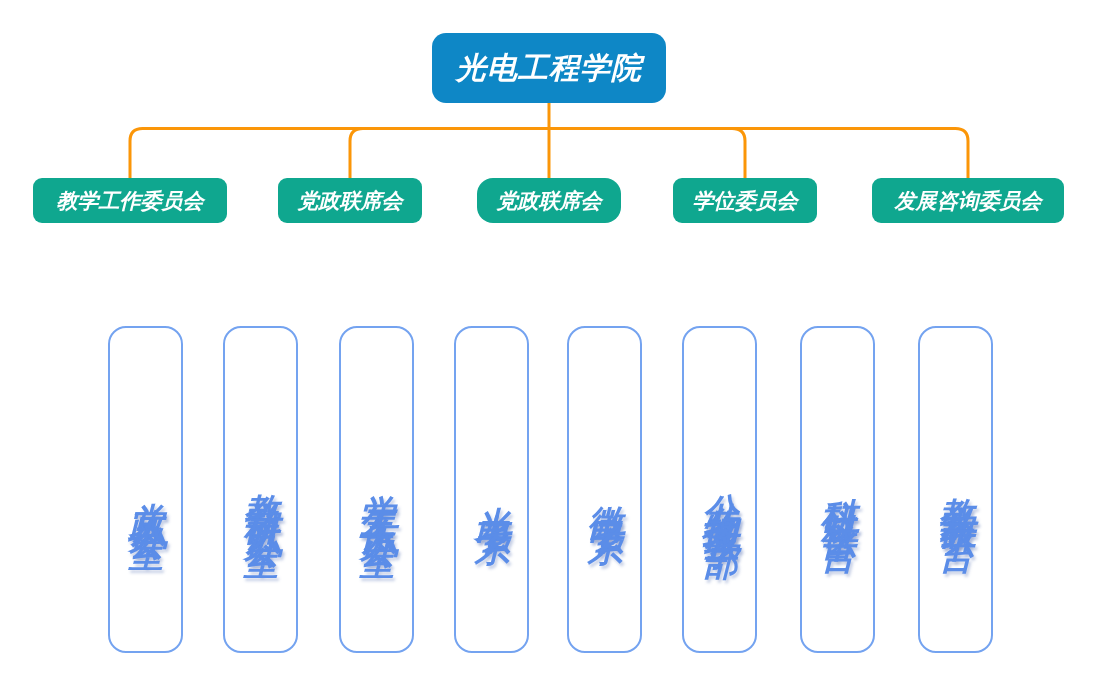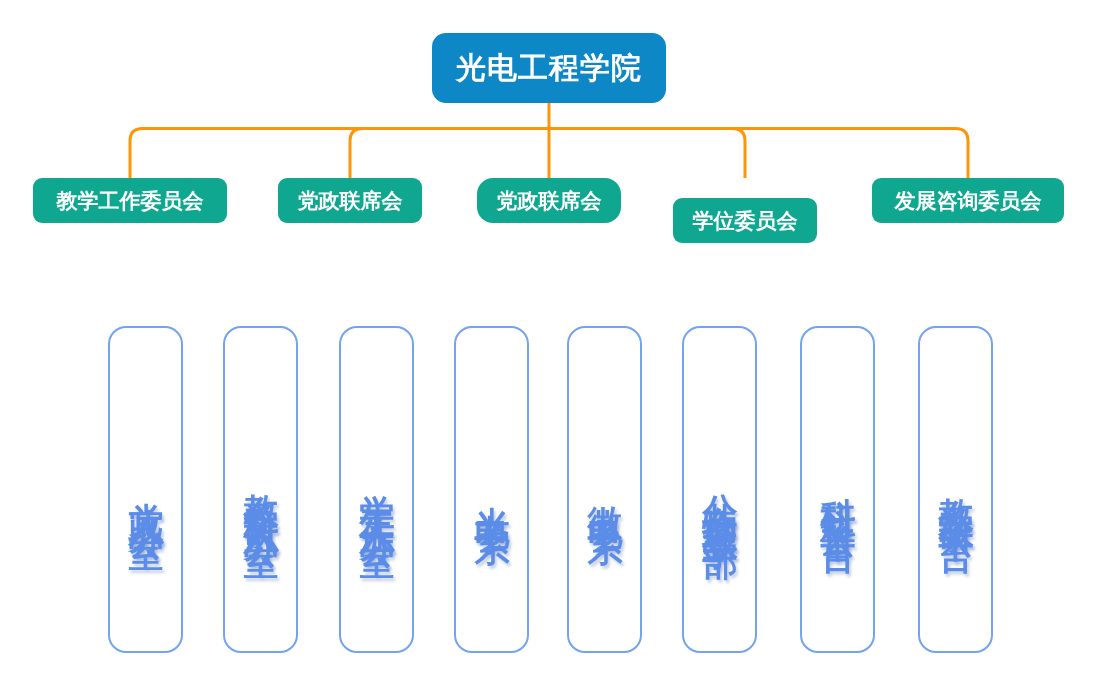--- a/index.html
+++ b/index.html
@@ -4,20 +4,21 @@
 <style>
   html, body { margin: 0; padding: 0; background: #ffffff; }
   body { font-family: "Liberation Sans", "DejaVu Sans", sans-serif; }
 
   .chart-canvas {
     position: relative;
     width: 1112px;
     height: 689px;
     background: #ffffff;
     overflow: hidden;
+    font-style: italic;
   }
 
   .connector-svg {
     position: absolute;
     left: 0; top: 0;
     width: 1112px;
     height: 689px;
   }
   .connector-svg path {
     stroke: var(--connector, #FB9608);
@@ -50,21 +51,21 @@
     top: 178px; height: 45px;
     background: var(--committee-fill, #0FA78F);
     color: #ffffff;
     font-size: 21px;
     font-weight: bold;
     border-radius: 9px;
   }
   .committee-1 { left: 33px;  width: 194px; }
   .committee-2 { left: 278px; width: 144px; }
   .committee-3 { left: 477px; width: 144px; border-radius: 16px; }
-  .committee-4 { left: 673px; width: 144px; margin-top: 20px; }
+  .committee-4 { left: 673px; width: 144px; }
   .committee-5 { left: 872px; width: 192px; text-align: right; }
 
   .department-node {
     top: 326px; height: 327px; width: 75px;
     background: #ffffff;
     border: 2px solid var(--department-border, #74A3F0);
     border-radius: 18px;
     color: var(--department-text, #5B8DE8);
     font-size: 35px;
     font-weight: bold;

